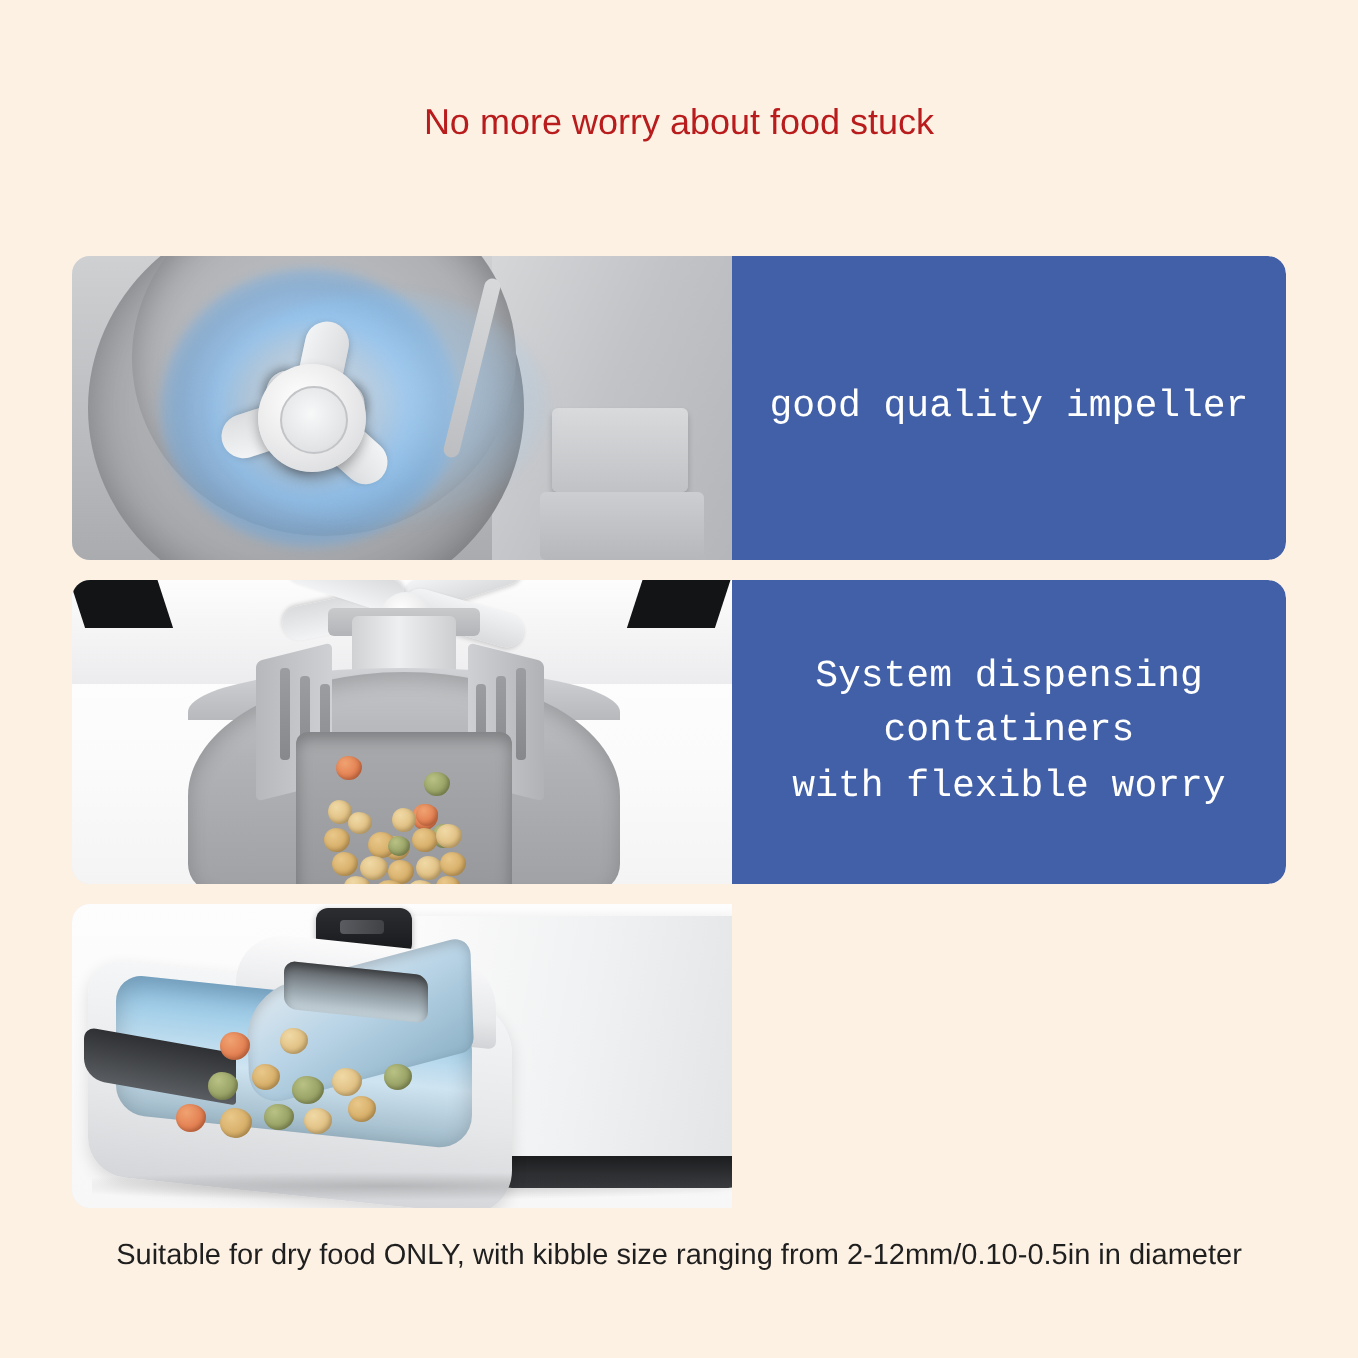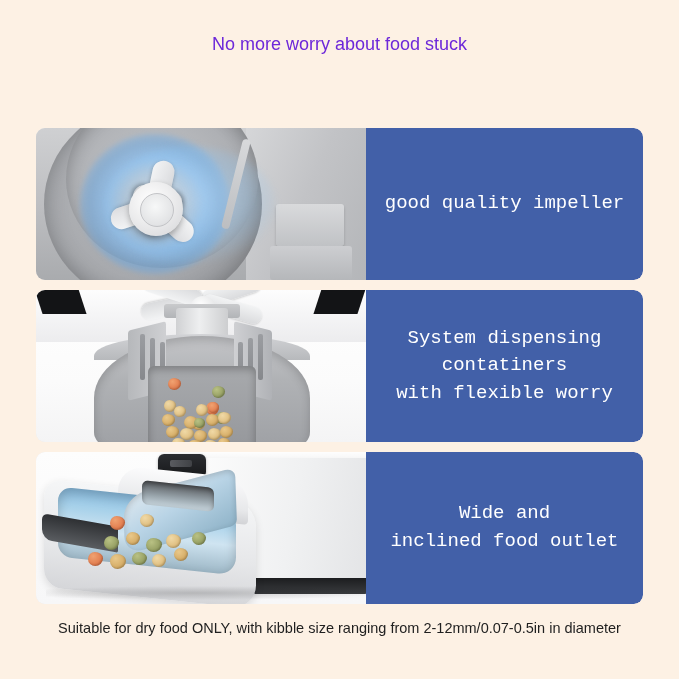--- a/index.html
+++ b/index.html
@@ -30,22 +30,22 @@
   .title {
     font-size: 34px;
     font-weight: bold;
     color: #3a53a4;
     letter-spacing: -0.2px;
     line-height: 1.15;
     margin: 0;
   }
   .subtitle {
     font-size: 18px;
-    color: #6d28d9;
-    margin: 0 0 0 0;
+    color: #b91c1c;
+    margin: 17px 0 0 0;
     line-height: 1.2;
   }
 
   
   .cards {
     position: absolute;
     left: 36px;
     top: 128px;
     width: 607px;
   }
@@ -561,25 +561,19 @@
             <div class="kib org" style="left:6px;  top:38px; width:15px; height:14px;"></div>
             <div class="kib tan" style="left:28px; top:40px; width:16px; height:15px;"></div>
             <div class="kib grn" style="left:50px; top:38px; width:15px; height:13px;"></div>
             <div class="kib tan2" style="left:70px; top:40px; width:14px; height:13px;"></div>
             <div class="kib tan" style="left:92px; top:34px; width:14px; height:13px;"></div>
             <div class="kib grn" style="left:110px; top:18px; width:14px; height:13px;"></div>
           </div>
           <div class="out-base-shadow"></div>
         </div>
       </div>
-      <div class="card-label">
-        <div>
-          <span>Wide and</span>
-          <span>inclined food outlet</span>
-        </div>
-      </div>
     </div>
 
   </div>
 
-  <div class="footer">Suitable for dry food ONLY, with kibble size ranging from 2-12mm/0.07-0.5in in diameter</div>
+  <div class="footer">Suitable for dry food ONLY, with kibble size ranging from 2-12mm/0.10-0.5in in diameter</div>
 
 </div>
 
 </body></html>

